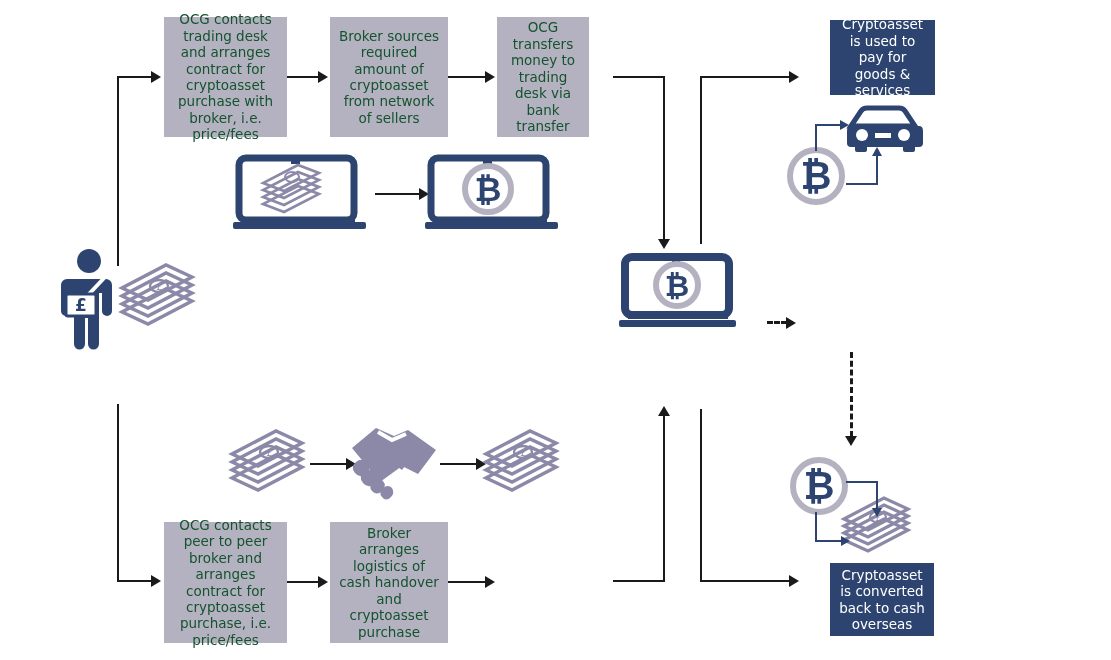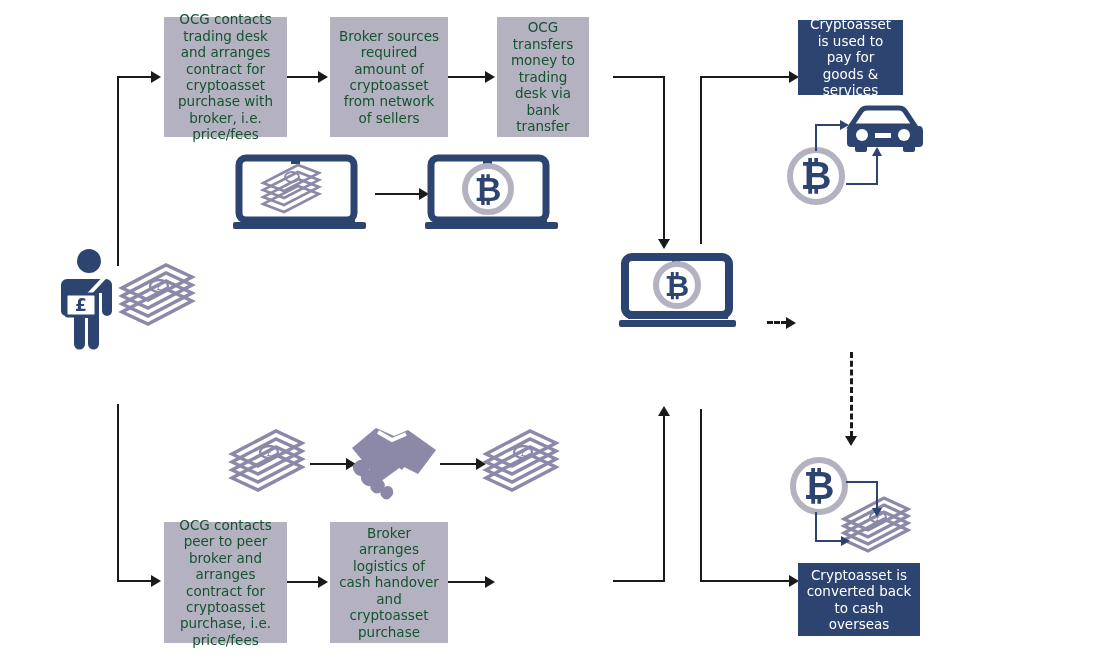--- a/index.html
+++ b/index.html
@@ -1,20 +1,20 @@
 <!DOCTYPE html>
 <html><head>
 <meta charset="utf-8">
 <style>
   html,body{margin:0;padding:0;background:#ffffff;}
   body{font-family:"DejaVu Sans","Liberation Sans",sans-serif;}
   #canvas{position:relative;width:1111px;height:660px;background:#ffffff;overflow:hidden;}
   .box{position:absolute;box-sizing:border-box;display:flex;align-items:center;justify-content:center;text-align:center;line-height:1.22;}
   .gray{background:#b4b2c0;color:#14532d;font-size:13.5px;}
-  .navy{background:#2d4470;color:#ffffff;font-size:13.5px;}
+  .navy{background:#2d4470;color:#ffffff;font-size:13.5px;margin-left:32px;}
   .box span{display:block;padding:2px 7px;}
   .ln{position:absolute;background:#1a1a1a;}
   .ln-h{height:2px;}
   .ln-v{width:2px;}
   .ln-blue{background:#2d4470;}
   .arrow{position:absolute;width:0;height:0;}
   .ar-r{border-top:6px solid transparent;border-bottom:6px solid transparent;border-left:10px solid #1a1a1a;}
   .ar-d{border-left:6px solid transparent;border-right:6px solid transparent;border-top:10px solid #1a1a1a;}
   .ar-u{border-left:6px solid transparent;border-right:6px solid transparent;border-bottom:10px solid #1a1a1a;}
   .ar-r-blue{border-top:5px solid transparent;border-bottom:5px solid transparent;border-left:9px solid #2d4470;}
@@ -256,17 +256,17 @@
   </div>
 
   <div class="ln ln-h ln-blue" style="left:846px;top:481px;width:32px;"></div>
   <div class="ln ln-v ln-blue" style="left:876px;top:481px;height:28px;"></div>
   <div class="arrow ar-d-blue" style="left:872px;top:508px;"></div>
 
   <div class="ln ln-v ln-blue" style="left:815px;top:512px;height:29px;"></div>
   <div class="ln ln-h ln-blue" style="left:815px;top:540px;width:27px;"></div>
   <div class="arrow ar-r-blue" style="left:841px;top:536px;"></div>
 
-  <div class="box navy" style="left:798px;top:563px;width:122px;height:73px;">
+  <div class="box navy" style="left:798px;top:563px;width:104px;height:73px;">
     <span>Cryptoasset is converted back to cash overseas</span>
   </div>
 
 </div>
 
 </body></html>

